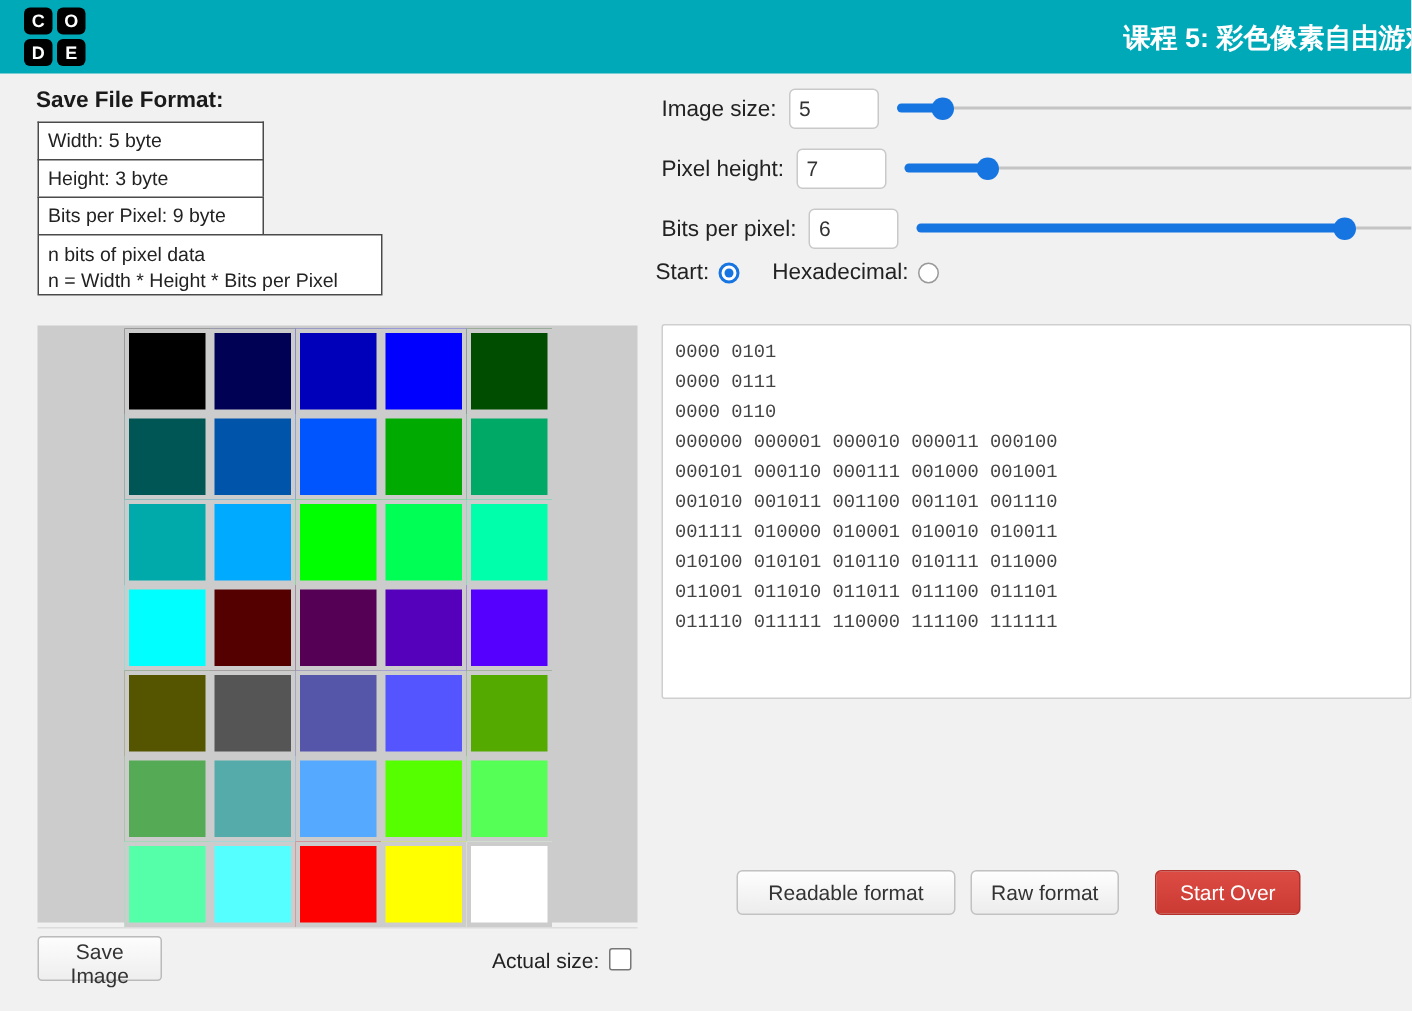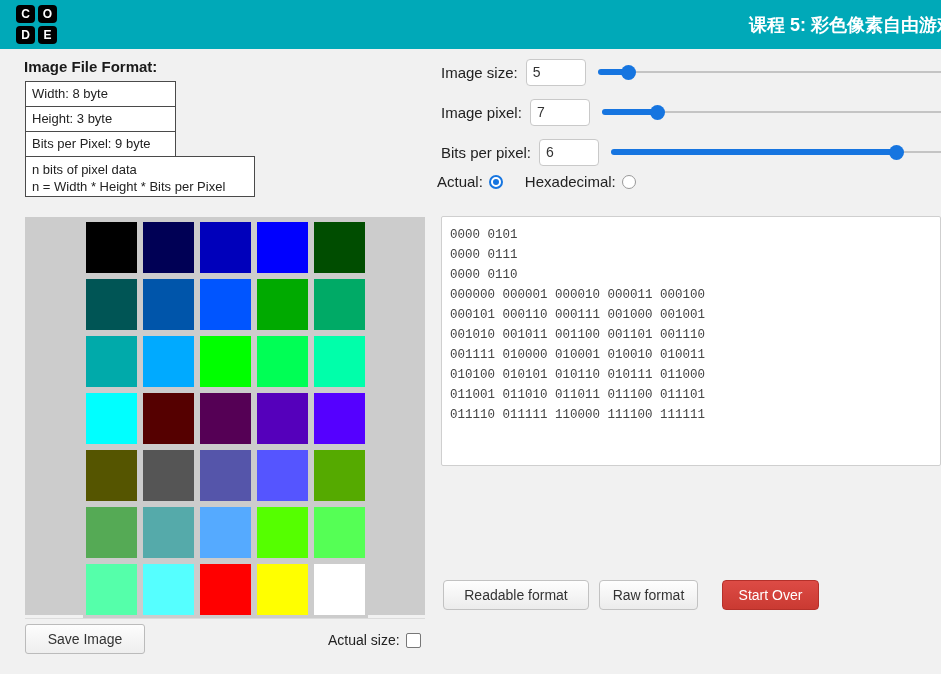--- a/index.html
+++ b/index.html
@@ -107,36 +107,36 @@
   #pixel-grid .px {
     width: 57px;
     height: 57px;
     box-sizing: border-box;
     border: 3px solid #cccccc;
   }
 
   #save-image-btn {
     position: absolute;
     left: 25px; top: 624px;
-    width: 120px; height: 30px;
+    width: 83px; height: 30px;
     font-size: 14px;
     color: #333;
     background: linear-gradient(#fdfdfd, #eeeeee);
     border: 1px solid #bbb;
     border-radius: 3px;
     cursor: pointer;
     font-family: "Liberation Sans", sans-serif;
   }
   #actual-size-wrap {
     position: absolute;
     left: 328px; top: 632px;
     font-size: 14px;
     color: #222;
     display: flex;
-    align-items: center;
+    align-items: flex-start;
     gap: 6px;
   }
   #actual-size-box {
     width: 13px; height: 13px;
     border: 1px solid #777;
     background: #fff;
     border-radius: 2px;
     display: inline-block;
     cursor: pointer;
   }
@@ -259,20 +259,21 @@
   }
 
   .btn {
     position: absolute;
     top: 580px;
     height: 30px;
     font-size: 14px;
     border-radius: 4px;
     cursor: pointer;
     font-family: "Liberation Sans", sans-serif;
+    margin-left: 48px;
   }
   #readable-btn {
     left: 443px;
     width: 146px;
     color: #333;
     background: linear-gradient(#fefefe, #ececec);
     border: 1px solid #c2c2c2;
   }
   #raw-btn {
     left: 599px;
@@ -298,23 +299,23 @@
   <div id="header">
     <div id="logo">
       <div class="tile">C</div>
       <div class="tile">O</div>
       <div class="tile">D</div>
       <div class="tile">E</div>
     </div>
     <div id="course-title">课程 5: 彩色像素自由游戏</div>
   </div>
 
-  <div id="fileformat-heading">Image File Format:</div>
+  <div id="fileformat-heading">Save File Format:</div>
   <div id="format-table">
-    <div class="row">Width: 8 byte</div>
+    <div class="row">Width: 5 byte</div>
     <div class="row">Height: 3 byte</div>
     <div class="row">Bits per Pixel: 9 byte</div>
     <div class="row last">
       <div>n bits of pixel data</div>
       <div>n = Width * Height * Bits per Pixel</div>
     </div>
   </div>
 
   <div id="canvas-area">
     <div id="pixel-grid">
@@ -366,41 +367,41 @@
     <span class="ctrl-label">Image size:</span>
     <input class="num-input" type="text" value="5" style="">
     <div class="slider">
       <div class="track"></div>
       <div class="fill" style="width: 30px;"></div>
       <div class="knob" style="left: 23px;"></div>
     </div>
   </div>
 
   <div class="ctrl-row" style="top:96px;">
-    <span class="ctrl-label">Image pixel:</span>
+    <span class="ctrl-label">Pixel height:</span>
     <input class="num-input" type="text" value="7" style="">
     <div class="slider">
       <div class="track"></div>
       <div class="fill" style="width: 55px;"></div>
       <div class="knob" style="left: 48px;"></div>
     </div>
   </div>
 
   <div class="ctrl-row" style="top:136px;">
     <span class="ctrl-label">Bits per pixel:</span>
     <input class="num-input" type="text" value="6" style="">
     <div class="slider">
       <div class="track"></div>
       <div class="fill" style="width: 285px;"></div>
       <div class="knob" style="left: 278px;"></div>
     </div>
   </div>
 
   <div id="radio-row">
-    <span>Actual:</span>
+    <span>Start:</span>
     <span class="radio on"></span>
     <span class="gap"></span>
     <span>Hexadecimal:</span>
     <span class="radio off"></span>
   </div>
 
   <div id="data-textarea">0000 0101
 0000 0111
 0000 0110
 000000 000001 000010 000011 000100

